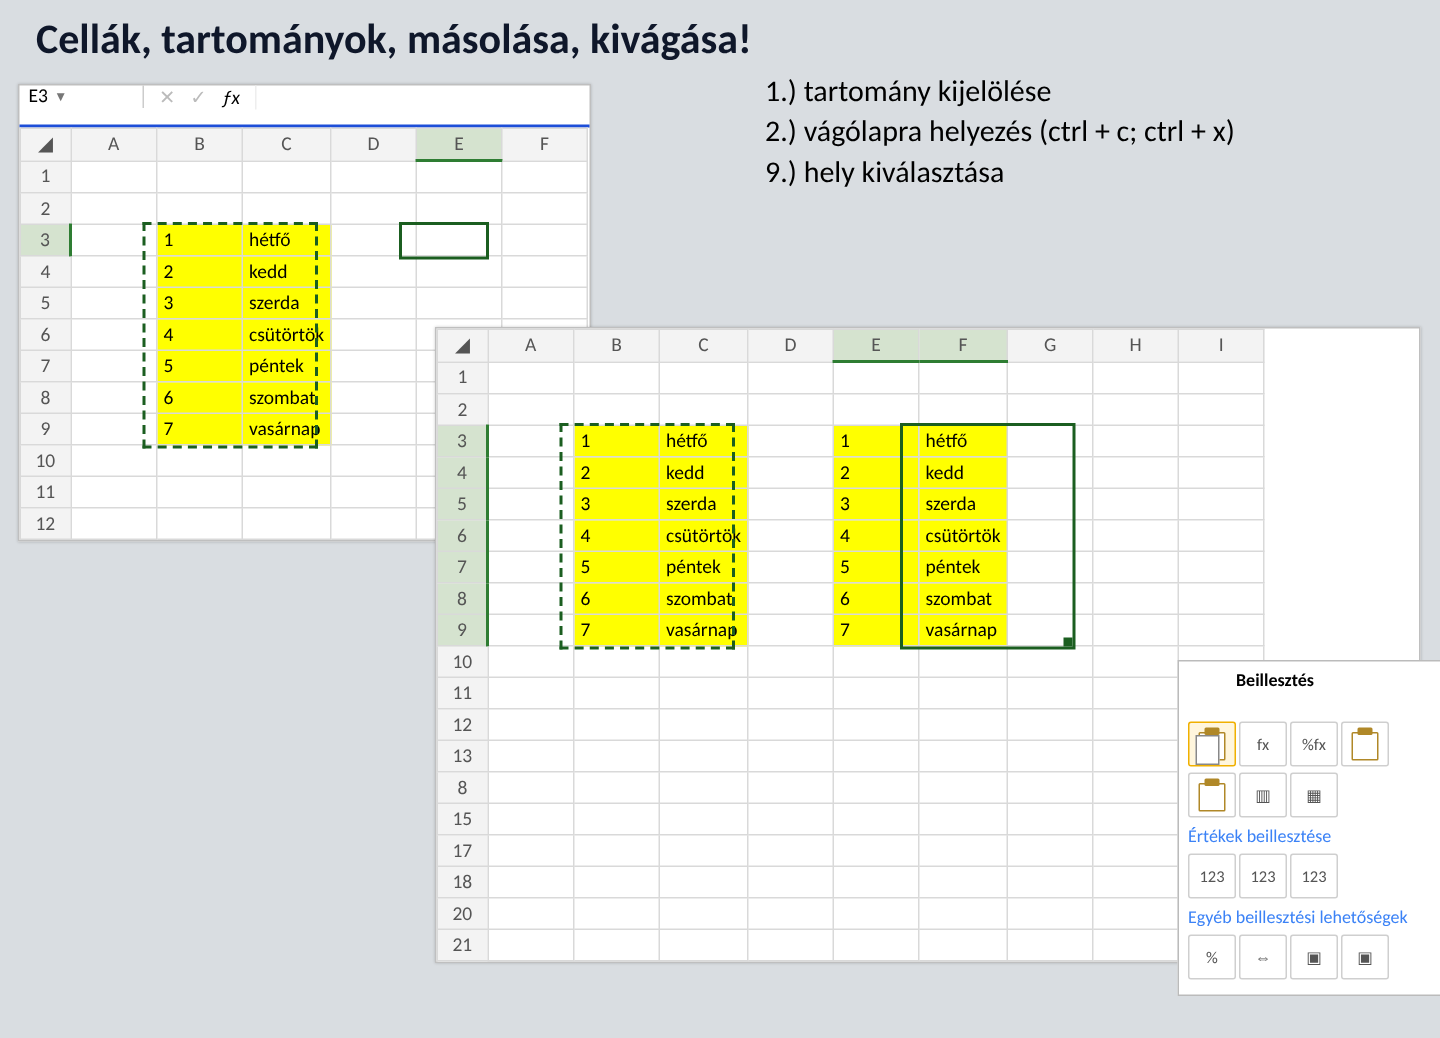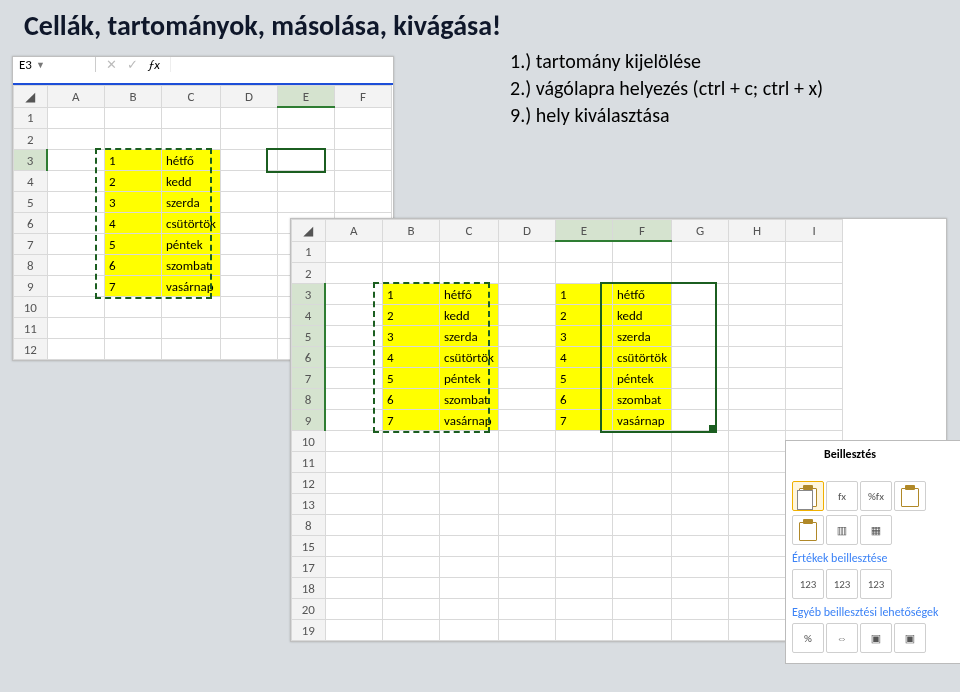--- a/index.html
+++ b/index.html
@@ -427,21 +427,21 @@
               <td></td>
               <td></td>
               <td></td>
               <td></td>
               <td></td>
               <td></td>
               <td></td>
               <td></td>
             </tr>
       <tr>
-              <th class="rowh">19</th>
+              <th class="rowh">21</th>
               <td></td>
               <td></td>
               <td></td>
               <td></td>
               <td></td>
               <td></td>
               <td></td>
               <td></td>
               <td></td>
             </tr>

